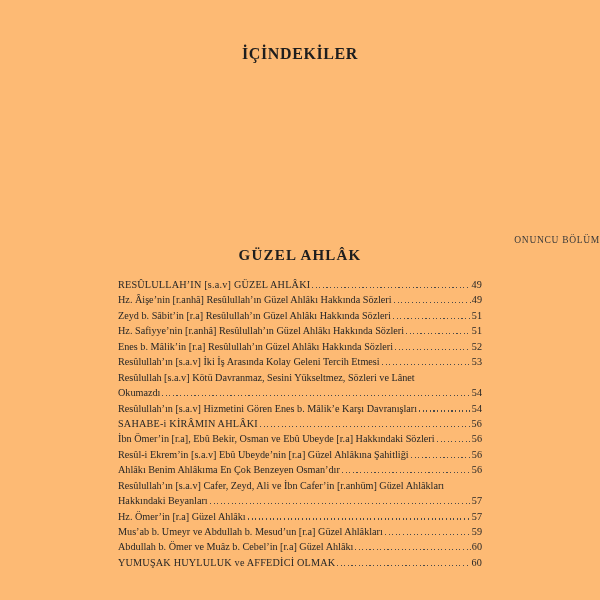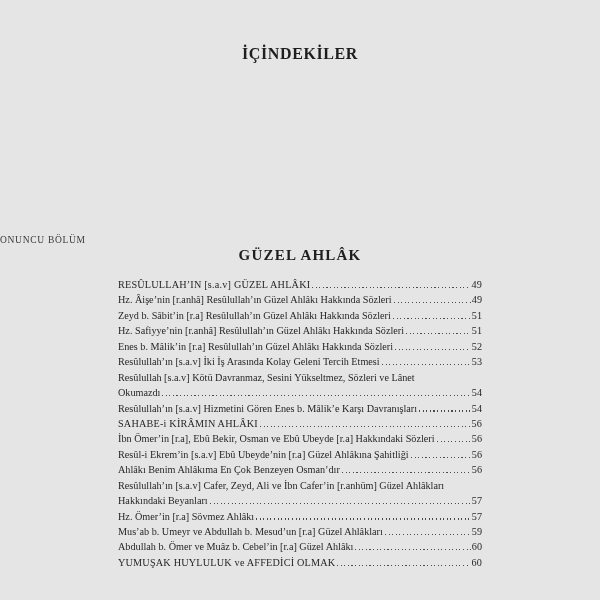--- a/index.html
+++ b/index.html
@@ -1,36 +1,36 @@
 <!DOCTYPE html>
 <html lang="tr"><head>
 <meta charset="utf-8">
 <style>
   html, body { margin: 0; padding: 0; background: #ffffff; }
   .page {
     position: relative;
     width: 600px;
     height: 600px;
-    background: #e5e5e5;
+    background: #fdba74;
     font-family: "Liberation Serif", "DejaVu Serif", serif;
     color: #262626;
     overflow: hidden;
   }
   .title {
     margin: 44px 0 0 0;
     text-align: center;
     font-size: 16px;
     font-weight: 700;
     letter-spacing: 0.6px;
     line-height: 19px;
     color: #1e1e1e;
   }
   .kicker {
     margin: 171px 0 0 0;
-    text-align: left;
+    text-align: right;
     font-size: 9.5px;
     letter-spacing: 0.7px;
     line-height: 12px;
     color: #3a3a3a;
   }
   .heading {
     margin: 2px 0 0 0;
     text-align: center;
     font-size: 15px;
     font-weight: 700;
@@ -138,21 +138,21 @@
       <div class="row no-page">
     <span class="txt">Resûlullah’ın [s.a.v] Cafer, Zeyd, Ali ve İbn Cafer’in [r.anhüm] Güzel Ahlâkları</span>
 
   </div>
       <div class="row">
     <span class="txt">Hakkındaki Beyanları</span>
     <span class="leader"></span>
     <span class="pg">57</span>
   </div>
       <div class="row">
-    <span class="txt">Hz. Ömer’in [r.a] Sövmez Ahlâkı</span>
+    <span class="txt">Hz. Ömer’in [r.a] Güzel Ahlâkı</span>
     <span class="leader"></span>
     <span class="pg">57</span>
   </div>
       <div class="row">
     <span class="txt">Mus’ab b. Umeyr ve Abdullah b. Mesud’un [r.a] Güzel Ahlâkları</span>
     <span class="leader"></span>
     <span class="pg">59</span>
   </div>
       <div class="row">
     <span class="txt">Abdullah b. Ömer ve Muâz b. Cebel’in [r.a] Güzel Ahlâkı</span>

